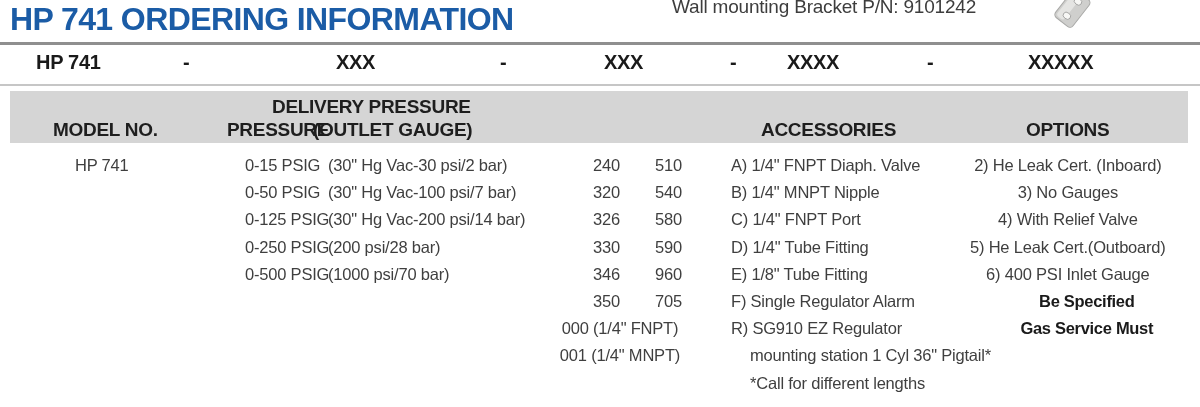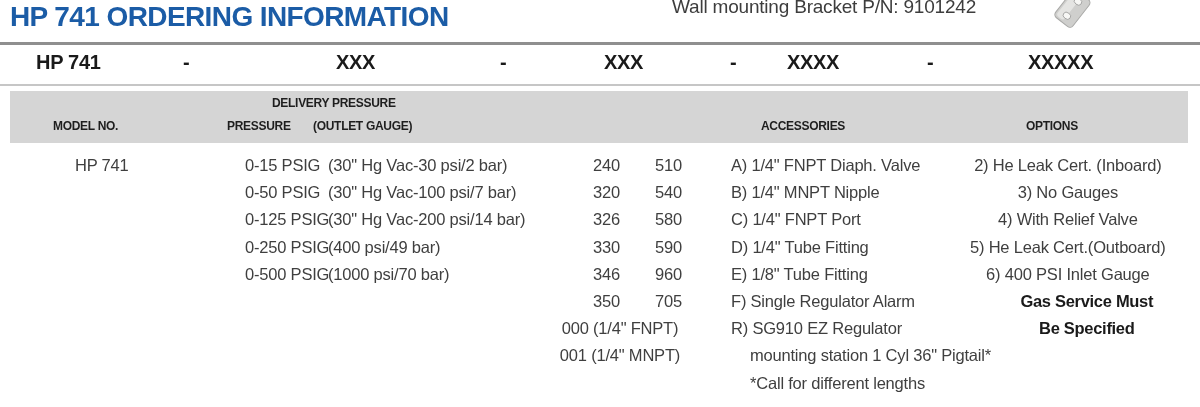--- a/index.html
+++ b/index.html
@@ -1,40 +1,40 @@
 <!DOCTYPE html>
 <html><head>
 <meta charset="utf-8">
 <style>
   html,body{margin:0;padding:0;background:#fff;}
   .page{position:relative;width:1200px;height:407px;background:#ffffff;overflow:hidden;
         font-family:"Liberation Sans","DejaVu Sans",sans-serif;color:#3f3f3f;}
 
   
-  .title{position:absolute;left:10px;top:1px;font-size:28px;font-weight:bold;
+  .title{position:absolute;left:10px;top:1px;font-size:32px;font-weight:bold;
          color:#1b5ca6;letter-spacing:-0.6px;white-space:nowrap;}
   .wallnote{position:absolute;left:672px;top:-4px;font-size:19px;color:#3d3d3d;
             letter-spacing:-0.2px;white-space:nowrap;}
   .bracket-img{position:absolute;left:1050px;top:-6px;}
 
   
   .rule1{position:absolute;left:0;top:42px;width:1200px;height:3px;background:#8f8f8f;}
   .rule2{position:absolute;left:0;top:84px;width:1200px;height:2px;background:#c6c6c6;}
 
   
   .pn-row{position:absolute;top:51px;left:0;width:1200px;height:30px;
           font-weight:bold;font-size:20px;color:#1a1a1a;letter-spacing:-0.3px;}
   .pn-row span{position:absolute;white-space:nowrap;}
   .pn-0{left:36px;} .pn-1{left:183px;} .pn-2{left:336px;} .pn-3{left:500px;}
   .pn-4{left:604px;} .pn-5{left:730px;} .pn-6{left:787px;} .pn-7{left:927px;}
   .pn-8{left:1028px;}
 
   
   .band{position:absolute;left:10px;top:91px;width:1178px;height:52px;background:#d5d5d5;}
-  .band div{position:absolute;font-weight:bold;font-size:12px;color:#1e1e1e;
+  .band div{position:absolute;font-weight:bold;font-size:19px;color:#1e1e1e;
             letter-spacing:-0.3px;white-space:nowrap;}
   .gh{left:262px;top:5px;}
   .h-model{left:43px;top:28px;} .h-del{left:217px;top:28px;} .h-gauge{left:303px;top:28px;}
   .h-cga{left:537px;top:28px;} .h-acc{left:751px;top:28px;} .h-opt{left:1016px;top:28px;}
 
   
   .tbody{position:absolute;top:152px;left:0;width:1200px;font-size:16.5px;
          letter-spacing:-0.2px;color:#3f3f3f;}
   .col{position:absolute;top:0;line-height:27.2px;white-space:nowrap;}
   .col-model{left:75px;}
@@ -100,21 +100,21 @@
       <div>0-50 PSIG</div>
       <div>0-125 PSIG</div>
       <div>0-250 PSIG</div>
       <div>0-500 PSIG</div>
     </div>
 
     <div class="col col-gauge">
       <div>(30" Hg Vac-30 psi/2 bar)</div>
       <div>(30" Hg Vac-100 psi/7 bar)</div>
       <div>(30" Hg Vac-200 psi/14 bar)</div>
-      <div>(400 psi/49 bar)</div>
+      <div>(200 psi/28 bar)</div>
       <div>(1000 psi/70 bar)</div>
     </div>
 
     <div class="col col-cga">
       <div><span class="c1">240</span><span>510</span></div>
       <div><span class="c1">320</span><span>540</span></div>
       <div><span class="c1">326</span><span>580</span></div>
       <div><span class="c1">330</span><span>590</span></div>
       <div><span class="c1">346</span><span>960</span></div>
       <div><span class="c1">350</span><span>705</span></div>
@@ -133,18 +133,18 @@
       <div class="indent">mounting station 1 Cyl 36" Pigtail*</div>
       <div class="indent">*Call for different lengths</div>
     </div>
 
     <div class="col col-opt">
       <div>2) He Leak Cert. (Inboard)</div>
       <div>3) No Gauges</div>
       <div>4) With Relief Valve</div>
       <div>5) He Leak Cert.(Outboard)</div>
       <div>6) 400 PSI Inlet Gauge</div>
+      <div class="opt-note">Be Specified</div>
       <div class="opt-note">Gas Service Must</div>
-      <div class="opt-note">Be Specified</div>
     </div>
 
   </div>
 </div>
 
 </body></html>

